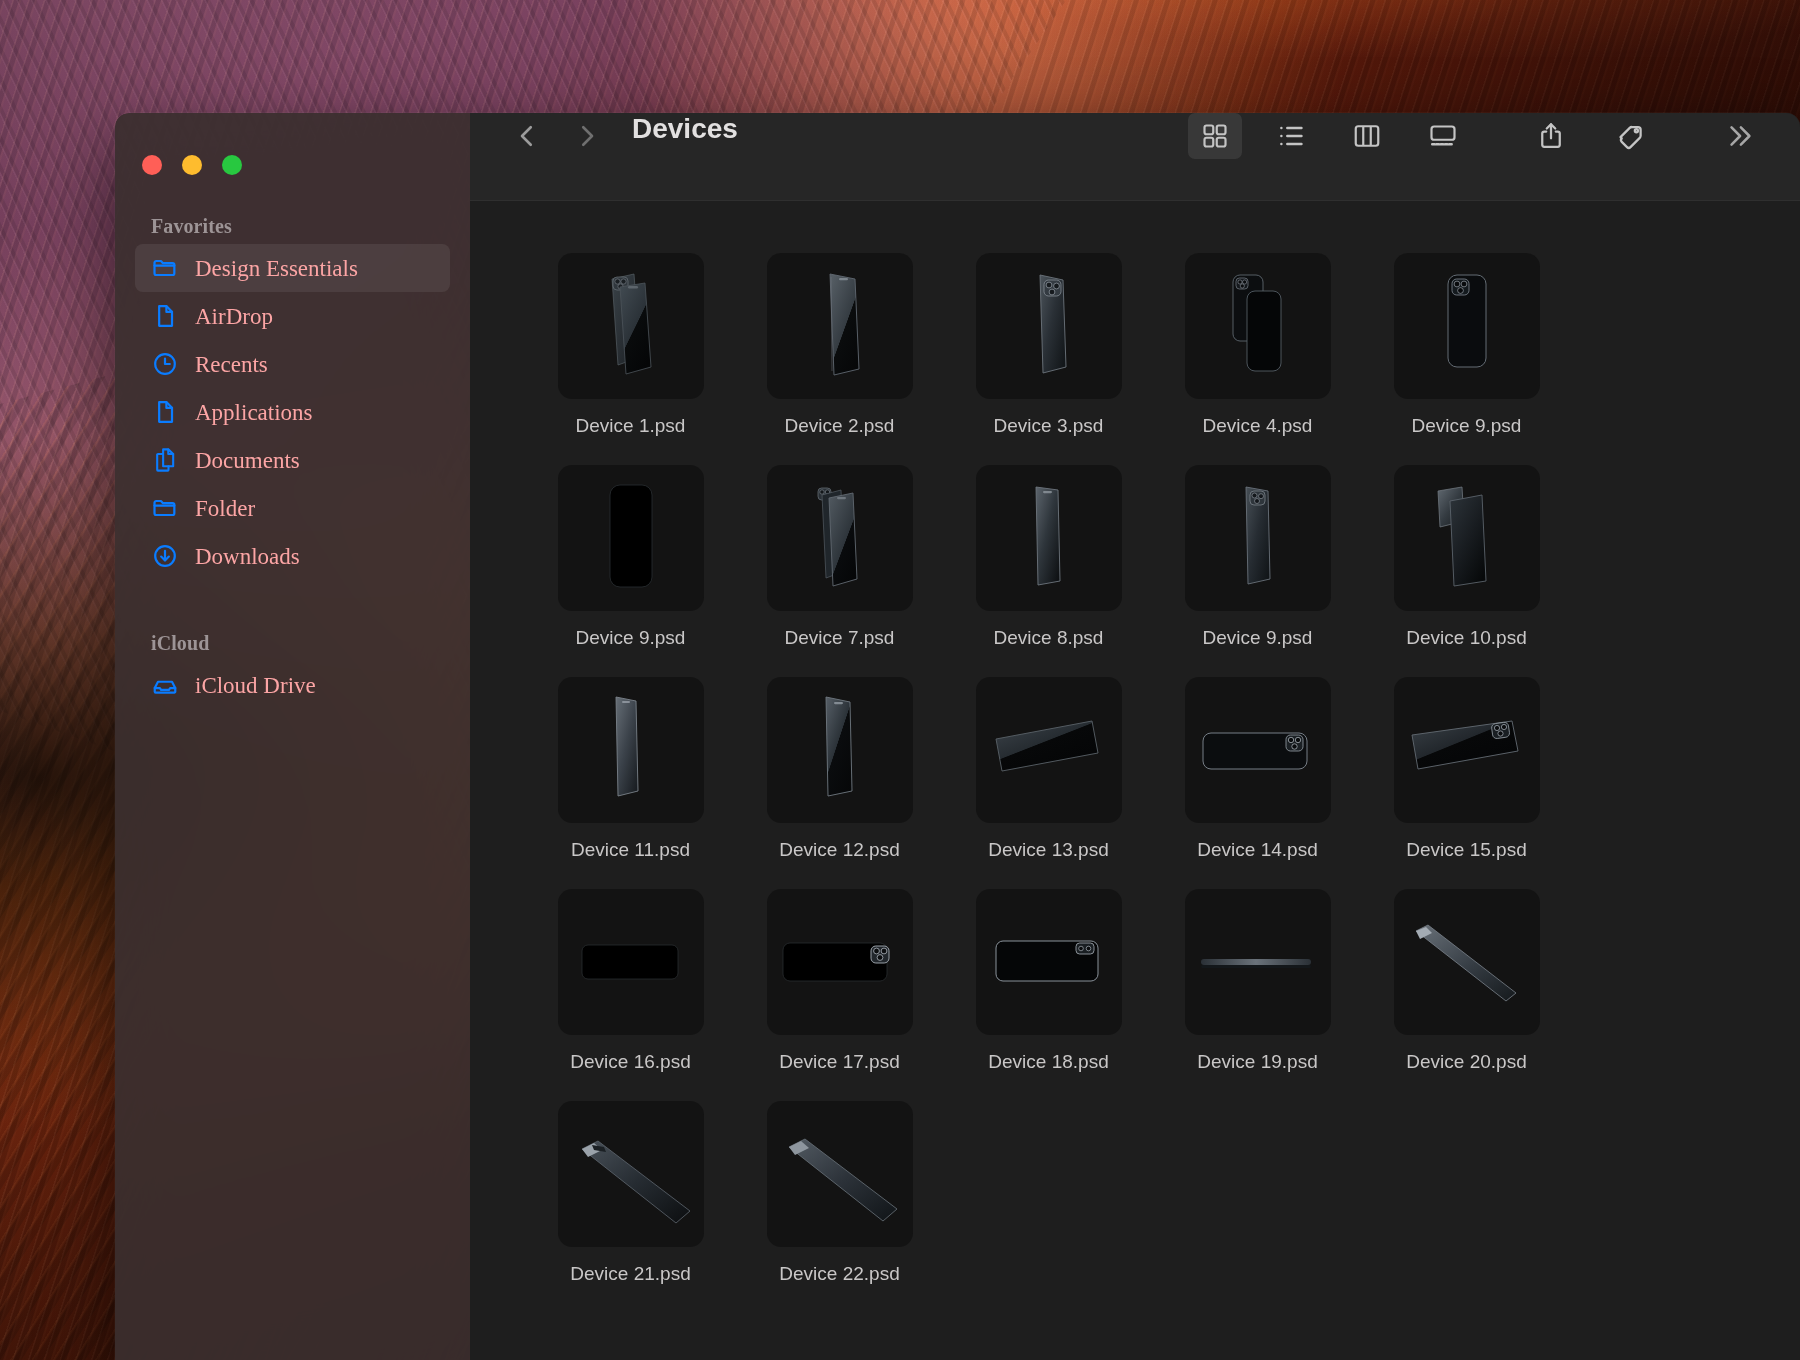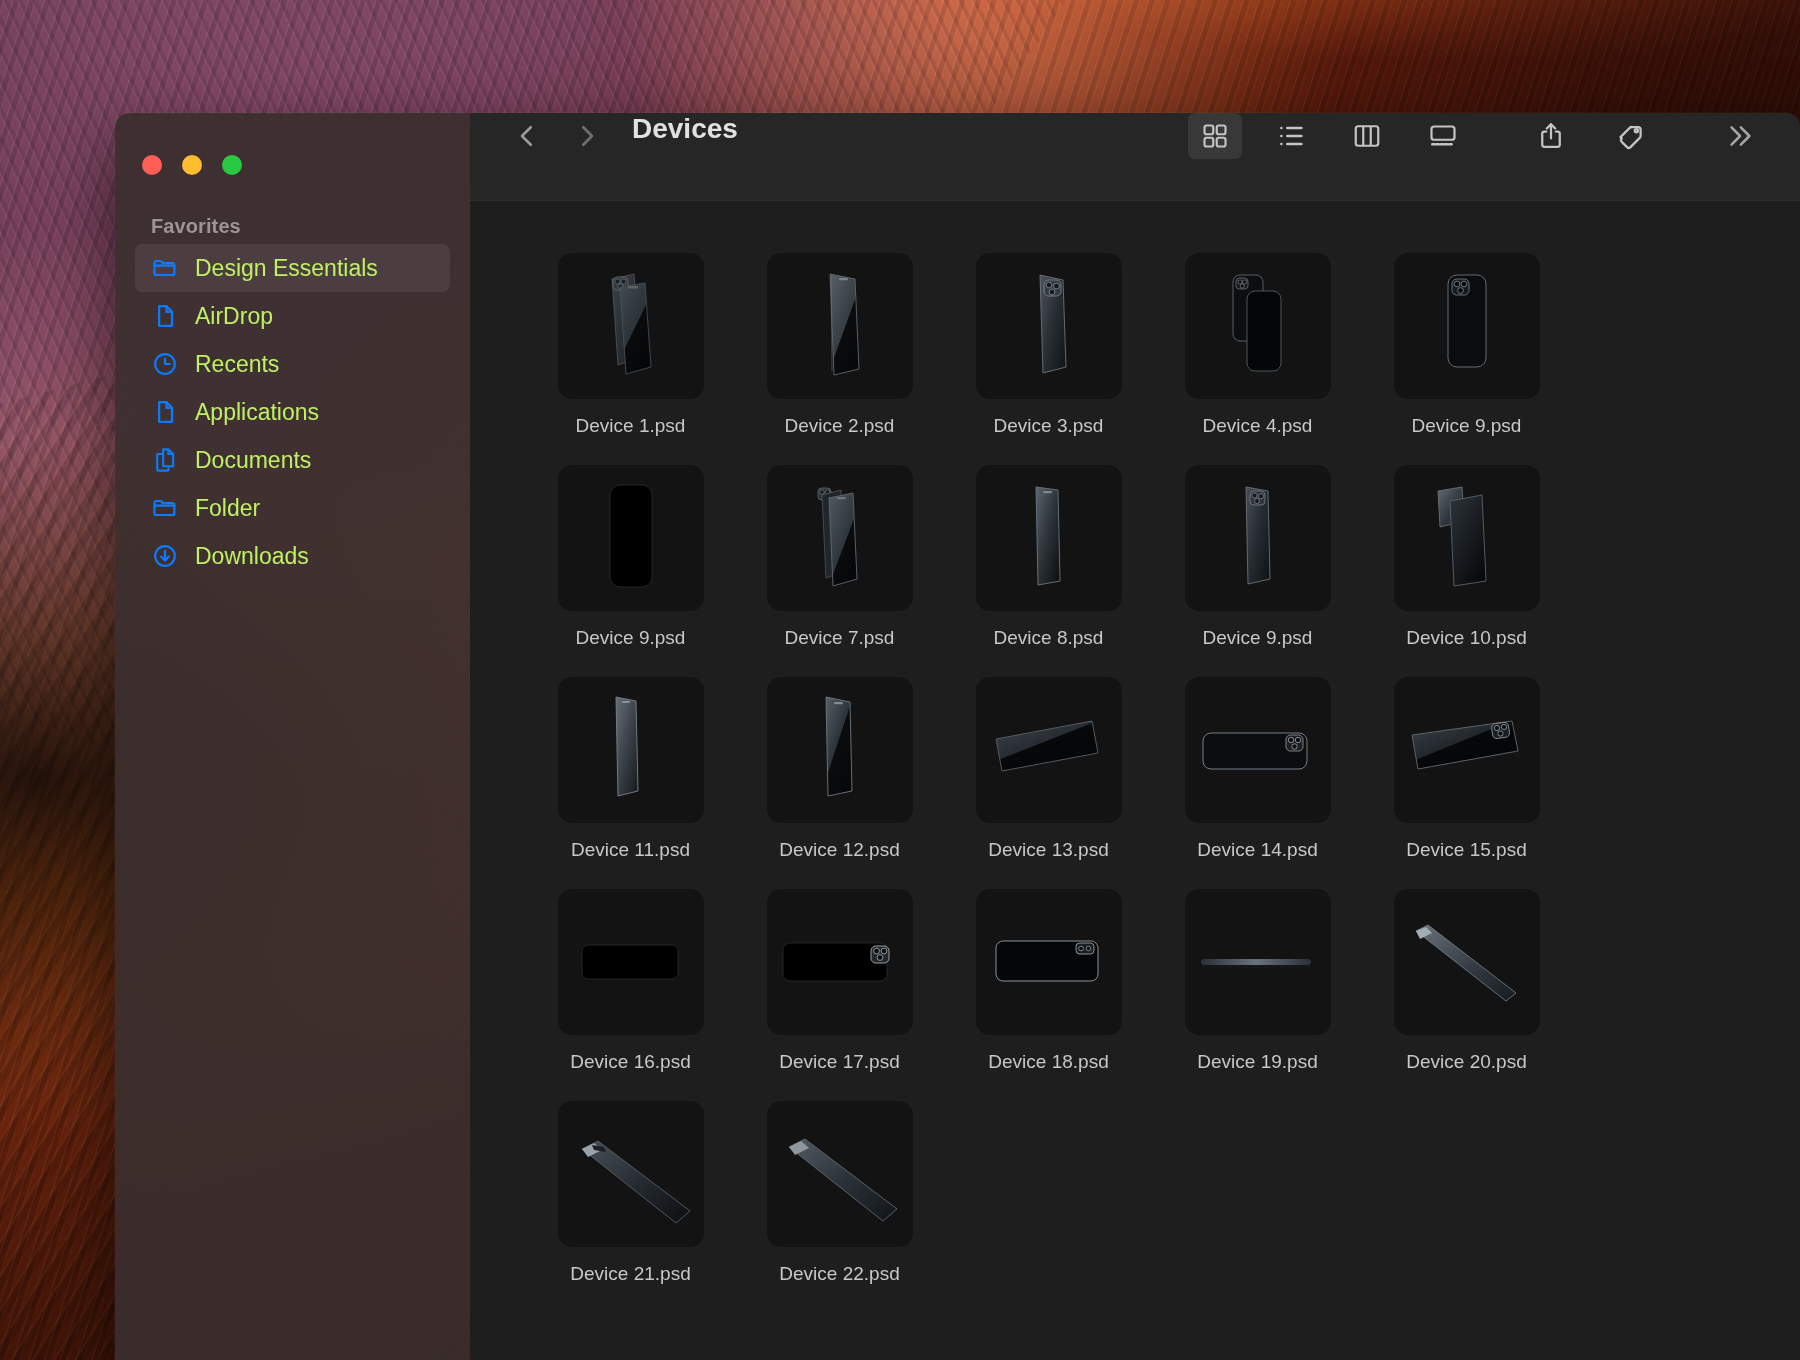--- a/index.html
+++ b/index.html
@@ -86,29 +86,29 @@
     backdrop-filter:blur(28px);
     padding-top:0;
     position:relative;
   }
   .traffic{ display:flex; gap:20px; padding:42px 0 0 27px; }
   .light{ width:20px; height:20px; border-radius:50%; }
   .light.red{ background:#ff5f57; }
   .light.yellow{ background:#febc2e; }
   .light.green{ background:#28c840; }
 
-  .sb-section{ margin-top:40px; }
+  .sb-section{ margin-top:40px;font-family:Liberation Serif, serif; }
   .sb-header{
     font-size:20px; font-weight:700; color:#9d9496;
     padding:0 0 6px 36px; letter-spacing:.1px;
   }
   .sb-item{
     display:flex; align-items:center; gap:16px;
     height:48px; margin:0 20px; padding-left:16px;
-    border-radius:8px; color:#bef264; font-size:23px;
+    border-radius:8px; color:#fca5a5; font-size:23px;
   }
   .sb-item.selected{ background:rgba(255,255,255,.075); }
   .sb-ico{ width:28px; height:28px; flex:0 0 28px; display:flex; align-items:center; justify-content:center; }
   .sb-ico svg{ display:block; }
   .sb-label{ line-height:1; }
   #icloud-section{ margin-top:52px; }
   #icloud-section .sb-item{ font-size:23px; }
 
   
   #main{ flex:1; background:#1e1e1e; display:flex; flex-direction:column; min-width:0; }
@@ -260,20 +260,33 @@
           <svg width="28" height="28" viewBox="0 0 24 24" fill="none" stroke="#0a7cff" stroke-width="1.9" stroke-linecap="round" stroke-linejoin="round">
             <circle cx="12" cy="12" r="8.4"></circle>
             <path d="M12 7.6v8"></path>
             <path d="M8.7 12.5 12 15.8l3.3-3.3"></path>
           </svg>
         </span>
         <span class="sb-label">Downloads</span>
       </div>
     </div>
 
+    <div class="sb-section" id="icloud-section">
+      <div class="sb-header">iCloud</div>
+
+      <div class="sb-item">
+        <span class="sb-ico">
+          <svg width="28" height="28" viewBox="0 0 24 24" fill="none" stroke="#0a7cff" stroke-width="1.9" stroke-linejoin="round" stroke-linecap="round">
+            <path d="M3.2 14.6 6 9.2h12l2.8 5.4v3.1a.8.8 0 0 1-.8.8H4a.8.8 0 0 1-.8-.8z"></path>
+            <path d="M3.2 14.6h4.4l1 1.6h6.8l1-1.6h4.4"></path>
+          </svg>
+        </span>
+        <span class="sb-label">iCloud Drive</span>
+      </div>
+    </div>
   </div>
 
   <div id="main">
 
     <div id="toolbar">
 
       <div class="nav-btn">
         <span>
           <svg width="30" height="30" viewBox="0 0 24 24" fill="none" stroke="#9b9b9b" stroke-width="2.1" stroke-linecap="round" stroke-linejoin="round">
             <path d="M15 5 8 12l7 7"></path>

